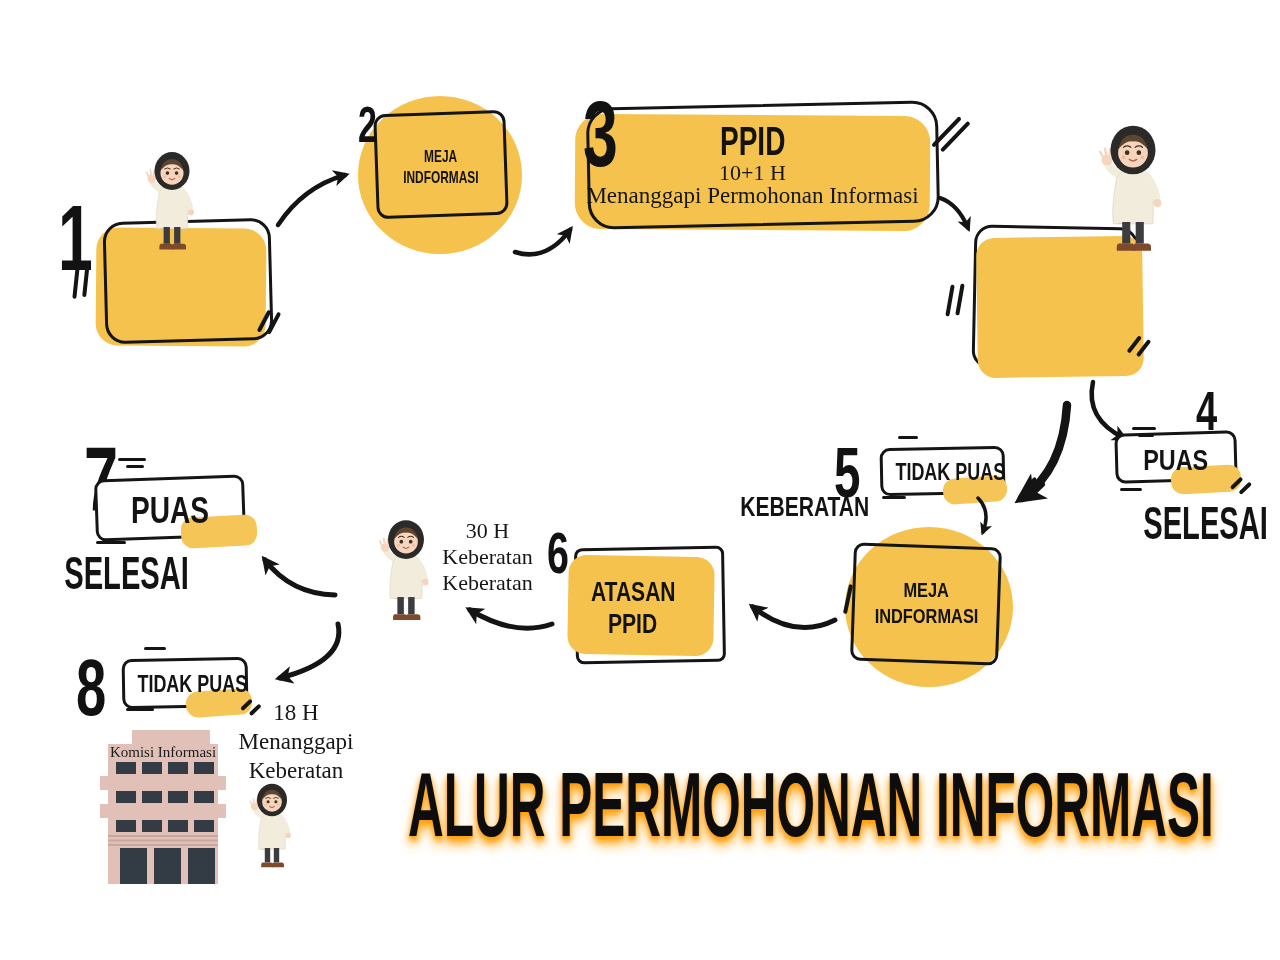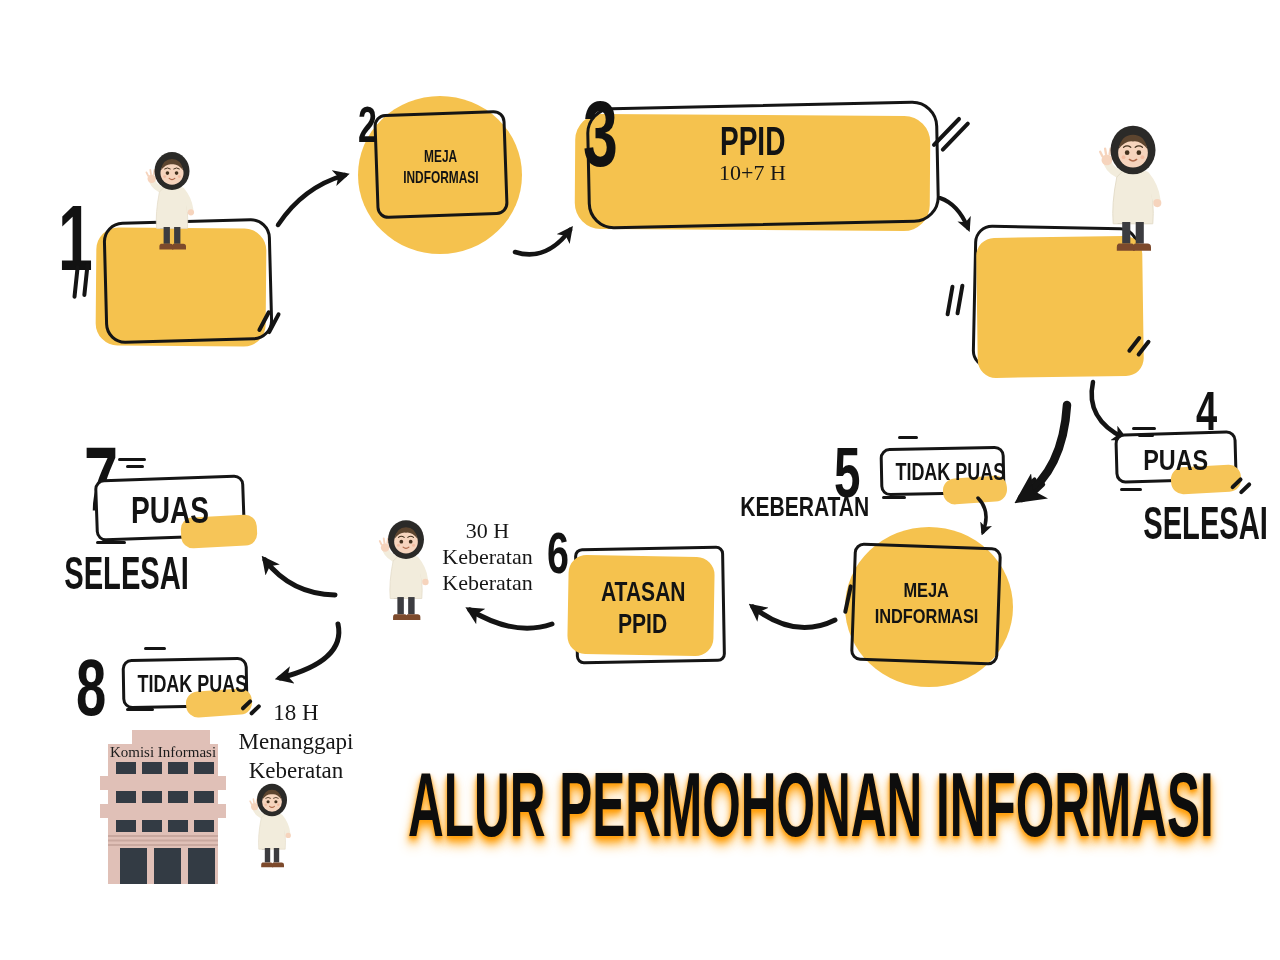--- a/index.html
+++ b/index.html
@@ -83,21 +83,22 @@
 
   <svg class="abs arrow" style="left:506px;top:220px;" width="75" height="42">
     <path d="M9,32 Q40,42 64,10" stroke="#141414" stroke-width="4.5" fill="none" stroke-linecap="round" marker-end="url(#ah)"></path>
   </svg>
 
   <div class="abs" style="left:575px;top:88px;width:385px;height:150px;">
     <div class="abs fill" style="left:0;top:27px;width:355px;height:115px;border-radius:26px;transform:rotate(.4deg);"></div>
     <div class="abs outline" style="left:12px;top:16px;width:352px;height:122px;border-radius:26px;transform:rotate(-1.2deg);"></div>
     <div class="abs num" style="left:8px;top:0;font-size:92px;">3</div>
     <div class="abs blabel" style="left:0;top:30px;width:355px;font-size:40px;"><span class="cond-n">PPID</span></div>
-    <div class="abs serif-note" style="left:0;top:72px;width:355px;font-size:22px;">10+7 H</div>
+    <div class="abs serif-note" style="left:0;top:72px;width:355px;font-size:22px;">10+1 H</div>
+    <div class="abs serif-note" style="left:0;top:95px;width:355px;font-size:23px;">Menanggapi Permohonan Informasi</div>
   </div>
 
   <svg class="abs arrow" style="left:933px;top:190px;" width="48" height="48">
     <path d="M7,8 Q25,14 35,38" stroke="#141414" stroke-width="4" fill="none" stroke-linecap="round" marker-end="url(#ah)"></path>
   </svg>
 
   <div class="abs" style="left:960px;top:222px;width:195px;height:160px;">
     <div class="abs outline" style="left:13px;top:4px;width:164px;height:144px;border-radius:18px;transform:rotate(1.2deg);"></div>
     <div class="abs fill" style="left:17px;top:15px;width:166px;height:140px;border-radius:18px;transform:rotate(-.8deg);"></div>
     <div class="abs serif-note" style="left:17px;top:38px;width:166px;font-size:22px;line-height:27px;">
@@ -147,21 +148,21 @@
   </div>
 
   <svg class="abs arrow" style="left:743px;top:595px;" width="100" height="45">
     <path d="M92,25 Q52,45 10,12" stroke="#141414" stroke-width="5" fill="none" stroke-linecap="round" marker-end="url(#ah)"></path>
   </svg>
 
   <div class="abs" style="left:545px;top:520px;width:195px;height:152px;">
     <div class="abs num" style="left:2px;top:4px;font-size:58px;">6</div>
     <div class="abs outline" style="left:30px;top:27px;width:150px;height:116px;border-radius:8px;transform:rotate(-1deg);"></div>
     <div class="abs fill" style="left:23px;top:36px;width:146px;height:99px;border-radius:18px;transform:rotate(1deg);"></div>
-    <div class="abs blabel" style="left:23px;top:56px;width:150px;font-size:27px;line-height:32px;">
+    <div class="abs blabel" style="left:13px;top:56px;width:150px;font-size:27px;line-height:32px;">
       <span class="cond">ATASAN</span><br>
       <span class="cond">PPID</span>
     </div>
   </div>
   <div class="abs serif-note" style="left:420px;top:478px;width:135px;font-size:22px;line-height:26px;margin-top:40px;">
     <span>30 H</span><br>
     <span>Keberatan</span><br>
     <span>Keberatan</span>
   </div>
   <svg class="abs" style="left:370px;top:518px;" width="72" height="115" viewBox="0 0 100 160">

